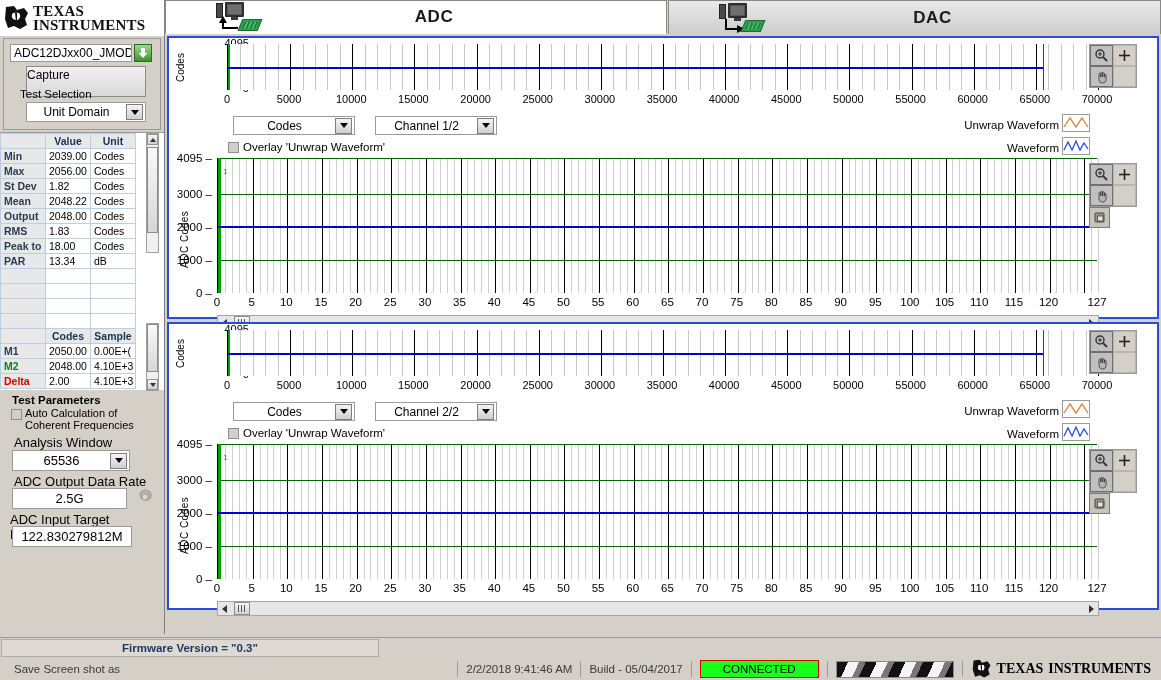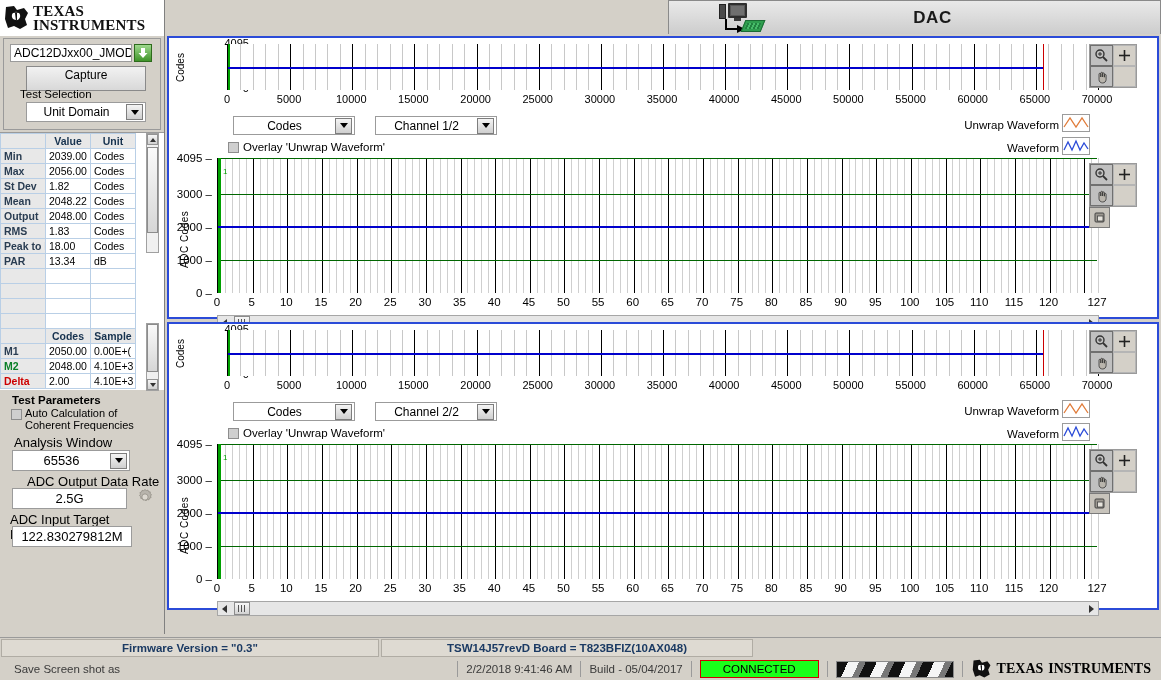--- a/index.html
+++ b/index.html
@@ -37,23 +37,23 @@
   .dev-field {
     width:122px; height:18px; background:#fff; border:1px solid #9b9b9b;
     font-size:12px; line-height:16px; padding-left:3px; color:#000; white-space:nowrap; overflow:hidden;
   }
   .dev-arrow {
     width:18px; height:18px; margin-left:2px; background:linear-gradient(#9ed88d,#3f9429);
     border:1px solid #2d6b1c; display:flex; align-items:center; justify-content:center;
     color:#fff; font-size:11px;
   }
   .capture-btn {
-    position:absolute; left:22px; top:27px; width:120px; height:25px;
+    position:absolute; left:22px; top:27px; width:120px; height:31px;
     background:linear-gradient(#f2f2f2,#d8d8d8); border:1px solid #8a8a8a;
-    text-align:center; line-height:17px; font-size:12px; color:#000;
+    line-height:17px; font-size:12px; color:#000;
   }
   .test-sel-label { position:absolute; left:16px; top:49px; font-size:11.5px; }
   .test-sel-combo {
     position:absolute; left:22px; top:63px; width:120px; height:20px;
     background:#fff; border:1px solid #9b9b9b; display:flex; align-items:center;
   }
   .test-sel-combo .txt { flex:1; text-align:center; font-size:12px; }
   .combo-arrow {
     width:17px; height:16px; margin-right:2px; background:linear-gradient(#f4f4f4,#cfcfcf);
     border:1px solid #7e7e7e; display:flex; align-items:center; justify-content:center;
@@ -359,39 +359,55 @@
       <div class="tp-chk-l2">Coherent Frequencies</div>
 
       <div class="tp-lbl" style="left:14px;top:41px;">Analysis Window (samples)</div>
       <div class="tp-field" style="left:12px;top:56px;width:118px;height:21px;">
         <span class="txt">65536</span>
         <span class="combo-arrow">
             <i></i>
           </span>
       </div>
 
-      <div class="tp-lbl" style="left:14px;top:80px;margin-left:13px;">ADC Output Data Rate</div>
+      <div class="tp-lbl" style="left:14px;top:80px;">ADC Output Data Rate</div>
       <div class="tp-field" style="left:12px;top:94px;width:115px;height:21px;">
         <span class="txt">2.5G</span>
       </div>
       <div class="gear" style="left:136px;top:94px;">
         <svg width="18" height="18" viewBox="0 0 18 18">
           <path d="M9 1.5 l1.3 1.1 1.6-.5 .7 1.6 1.7 .2 -.2 1.7 1.4 1 -1 1.4 .6 1.6 -1.6 .6 -.5 1.6 -1.7-.2 -1.3 1.1 -1.3-1.1 -1.6 .5 -.7-1.6 -1.7-.2 .2-1.7 -1.4-1 1-1.4 -.6-1.6 1.6-.6 .5-1.6 1.7 .2 z" fill="#b8b4ac" stroke="#8c8880" stroke-width="0.7"></path>
           <circle cx="9" cy="9" r="3.1" fill="#dcd8d0" stroke="#8c8880" stroke-width="0.7"></circle>
         </svg>
       </div>
 
       <div class="tp-lbl" style="left:10px;top:118px;">ADC Input Target Frequency</div>
       <div class="tp-field" style="left:12px;top:132px;width:120px;height:21px;">
         <span class="txt">122.830279812M</span>
       </div>
     </div>
   </div>
 
   <div class="tabs">
+    <div class="tab tab-adc">
+      <div class="tab-icon">
+        <span class="mon-tower"></span>
+        <span class="mon-screen">
+            <i></i>
+          </span>
+        <span class="mon-stand"></span>
+        <span class="arrow-l"></span>
+        <span class="arrow-b"></span>
+        <svg class="arrow-head" style="left:2px;top:14px;" width="10" height="8" viewBox="0 0 10 8">
+            <path d="M5 0 L9 7 L1 7 Z" fill="#000"></path>
+          </svg>
+        <span class="board"></span>
+      </div>
+      <div class="tab-title">ADC</div>
+    </div>
     <div class="tab tab-dac">
       <div class="tab-icon">
         <span class="mon-tower"></span>
         <span class="mon-screen">
             <i></i>
           </span>
         <span class="mon-stand"></span>
         <span class="arrow-l"></span>
         <span class="arrow-b"></span>
         <svg class="arrow-head" style="left:18px;top:21px;" width="8" height="10" viewBox="0 0 8 10">
@@ -1107,21 +1123,20 @@
         </span>
         <span style="flex:1"></span>
         <span class="sb-left">
           <span class="tri-right"></span>
         </span>
       </div>
     </div>
 
   <div class="statusbar1">
     <div class="sb1-cell" style="width:378px;">Firmware Version = "0.3"</div>
-    <div class="sb1-cell" style="width:372px;">TSW14J57revD Board = T823BFIZ(10AX048)</div>
   </div>
 
   <div class="statusbar2">
     <span class="sb2-text" style="margin-left:14px;">Save Screen shot as</span>
     <span style="flex:1"></span>
     <span class="vsep"></span>
     <span class="sb2-text">2/2/2018 9:41:46 AM</span>
     <span class="vsep"></span>
     <span class="sb2-text">Build  - 05/04/2017</span>
     <span class="vsep"></span>

